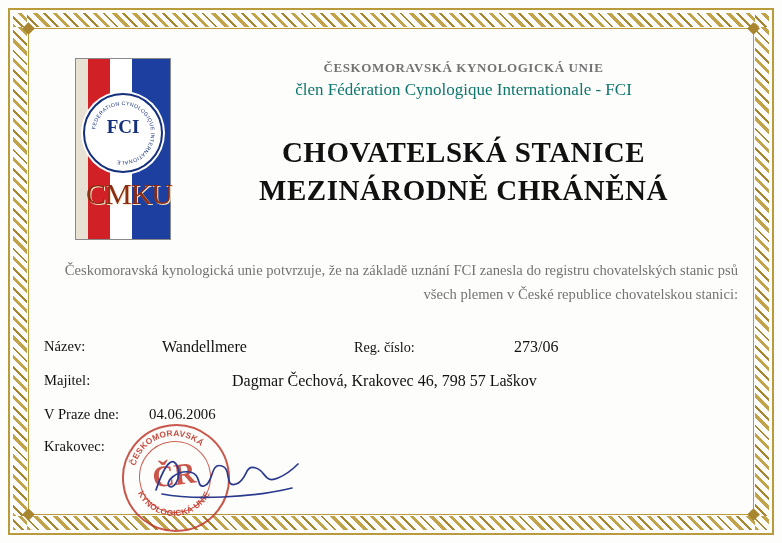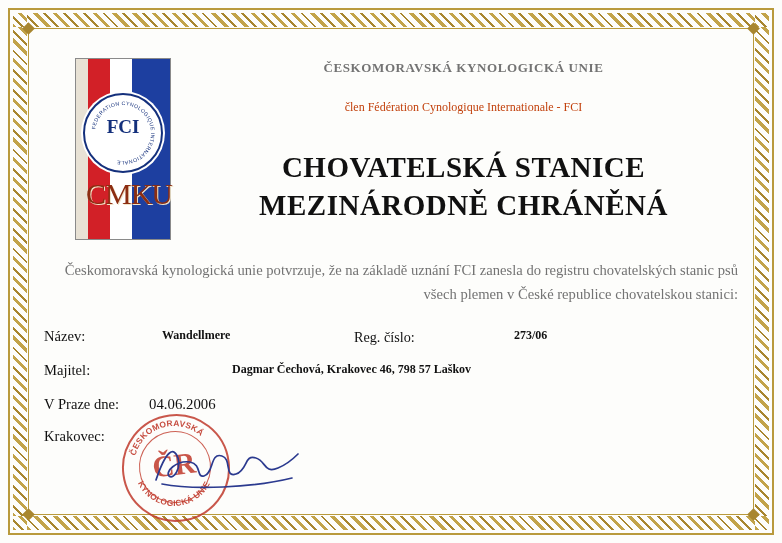--- a/index.html
+++ b/index.html
@@ -173,24 +173,24 @@
     text-align: center;
   }
   .org-name {
     font-family: "Liberation Serif", serif;
     font-size: 13px;
     font-weight: bold;
     letter-spacing: 0.6px;
     color: #737373;
   }
   .org-sub {
-    margin-top: 24px;
-    font-family: "Liberation Serif", serif;
-    font-size: 12px;
-    color: #c2410c;
+    margin-top: 4px;
+    font-family: "Liberation Serif", serif;
+    font-size: 17px;
+    color: #0f766e;
   }
   .main-title {
     margin-top: 34px;
     font-family: "Liberation Serif", serif;
     font-size: 29px;
     font-weight: bold;
     line-height: 1.3;
     letter-spacing: 0.5px;
     color: #111111;
   }
@@ -201,39 +201,39 @@
     padding: 0 4px 0 4px;
     font-family: "Liberation Serif", serif;
     font-size: 14.6px;
     line-height: 1.65;
     color: #737373;
     text-align: right;
   }
 
   
   .fields {
-    margin-top: 22px;
+    margin-top: 32px;
     padding: 0 4px;
     font-family: "Liberation Serif", serif;
     color: #111111;
   }
   .field-row {
     position: relative;
     height: 34px;
     font-size: 14.6px;
   }
   .field-label {
     position: absolute;
     left: 0;
     top: 0;
   }
   .field-value-bold {
     position: absolute;
-    font-weight: bold;
-    font-size: 12px;
+    font-weight: normal;
+    font-size: 16px;
   }
   .v-name { left: 118px; top: 0; }
   .v-regno-label { left: 310px; top: 1px; font-weight: normal; font-size: 14.2px; }
   .v-regno { left: 470px; top: 0; }
   .v-owner { left: 188px; top: 0; }
 
   .field-row-date {
     position: relative;
     height: 32px;
     font-size: 14.6px;

